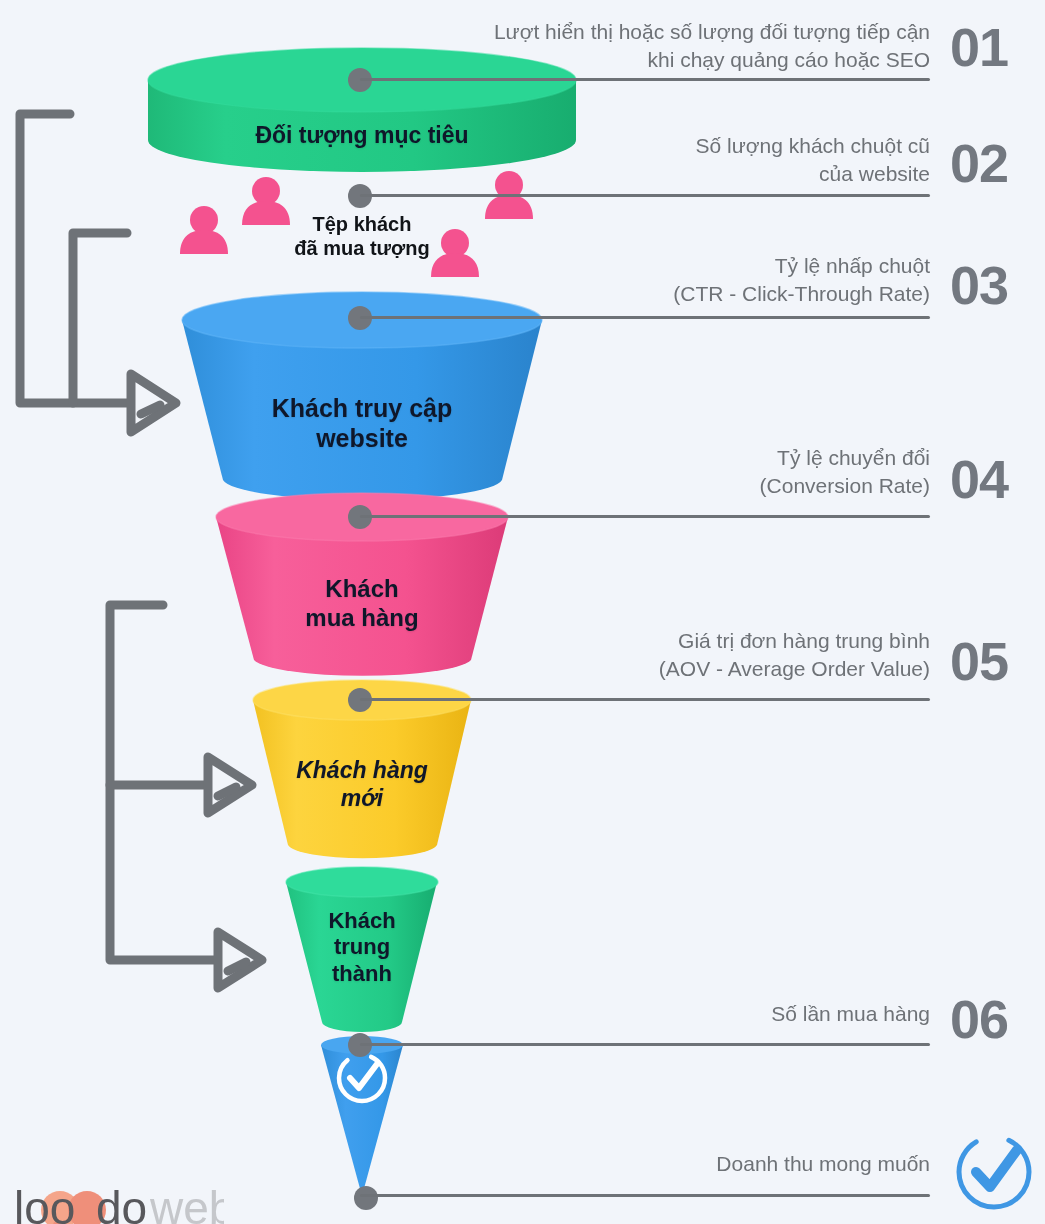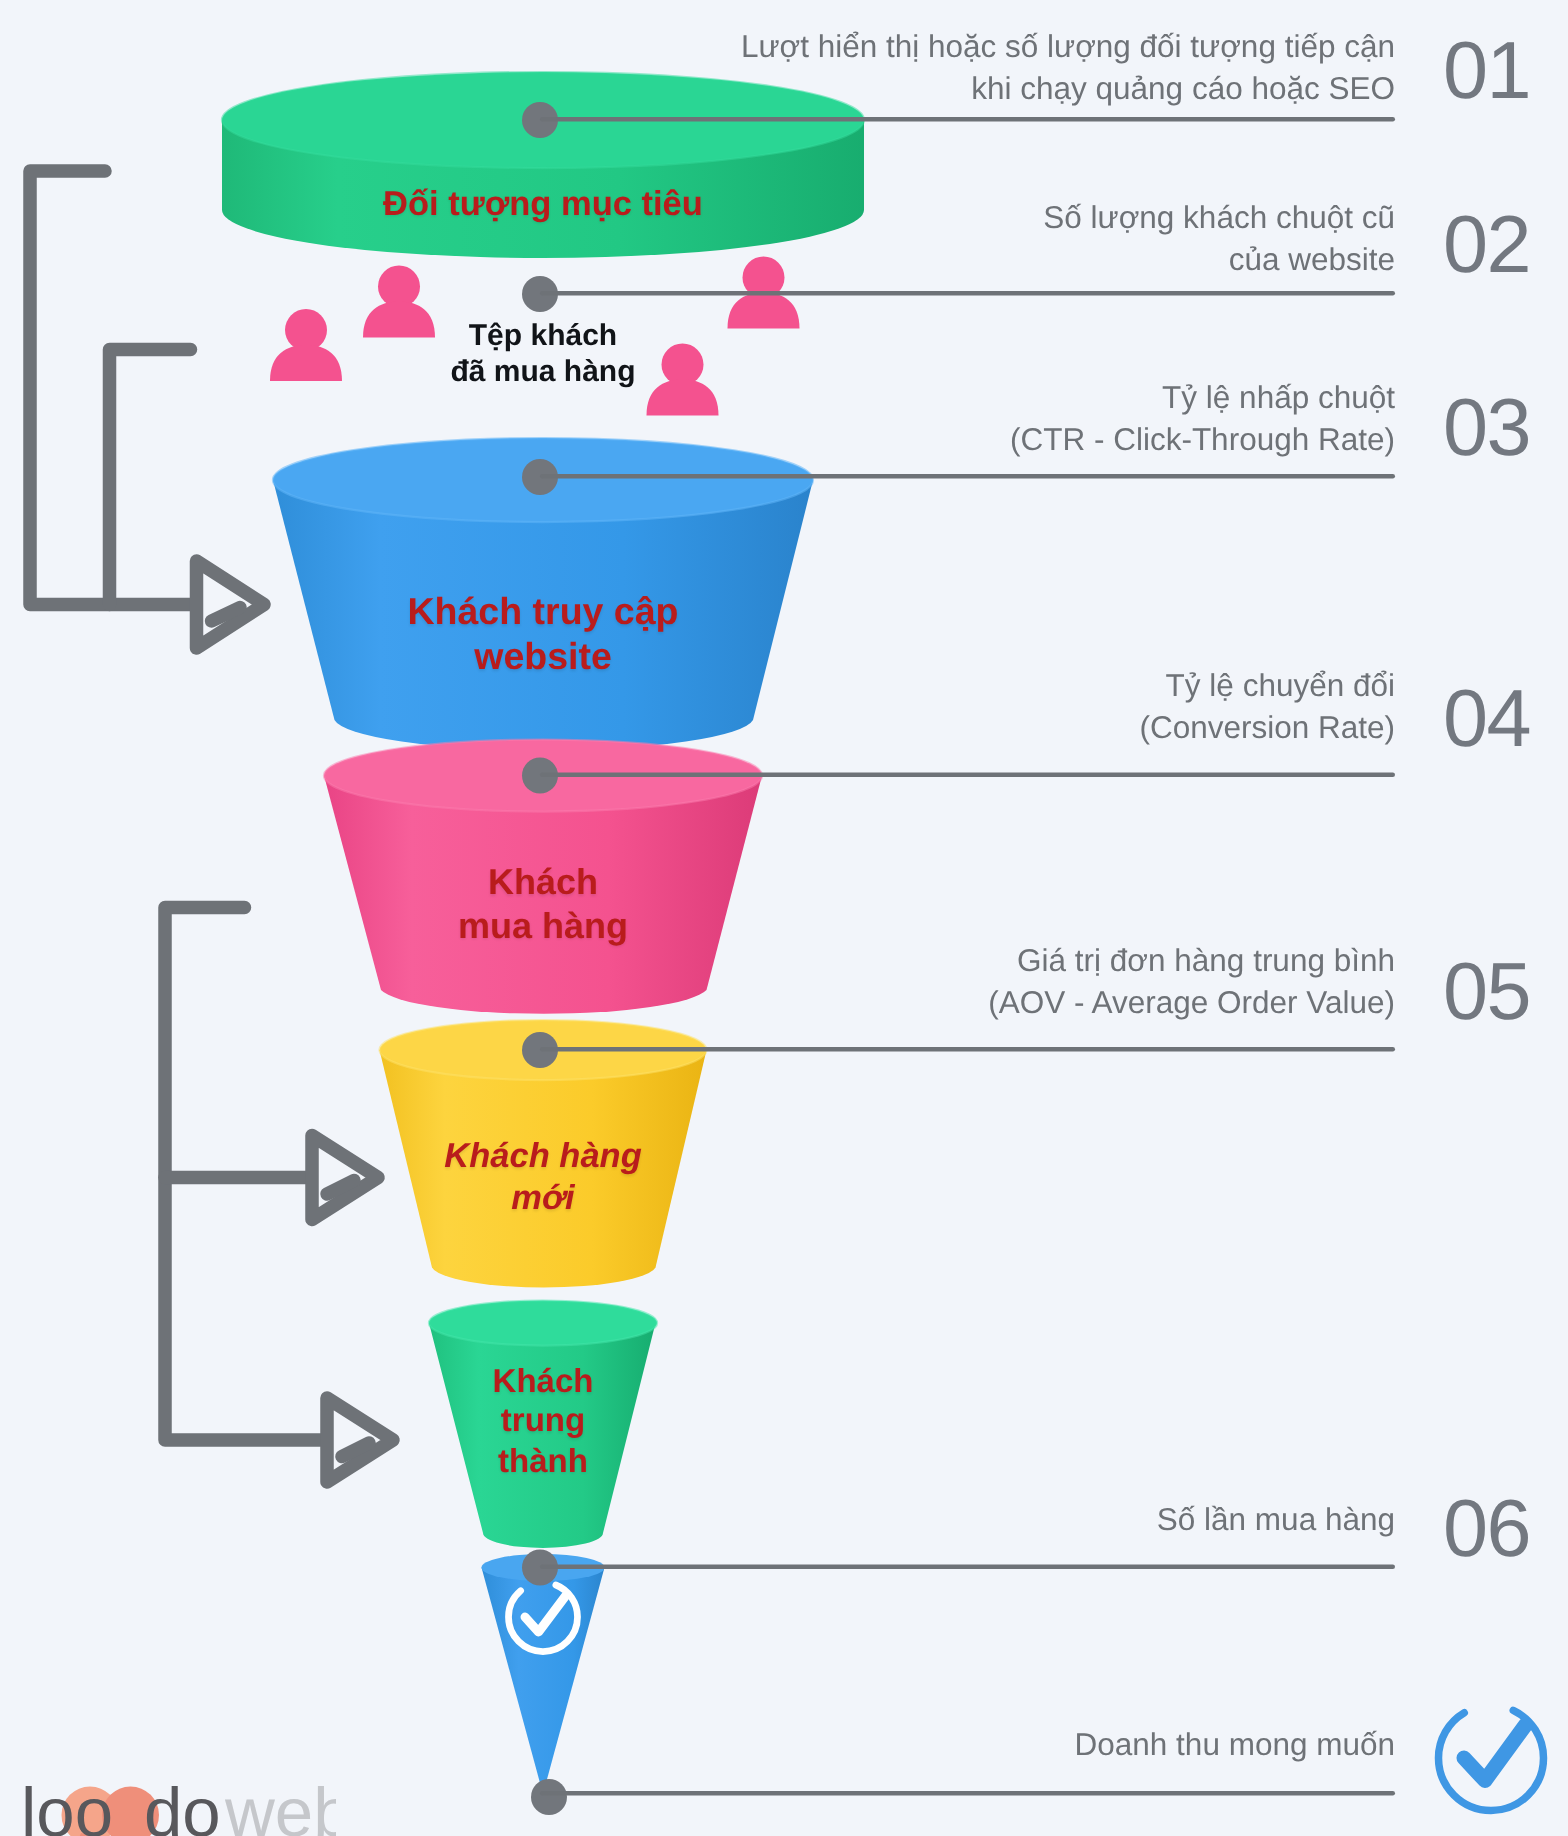--- a/index.html
+++ b/index.html
@@ -24,43 +24,42 @@
     color: #6e7277;
     font-size: 21px;
     line-height: 1.32;
     font-weight: 400;
     white-space: pre-line;
   }
   .row-num {
     position: absolute;
     color: #737880;
     font-size: 54px;
-    font-weight: 400;
+    font-weight: 700;
     letter-spacing: -1px;
     line-height: 1;
-    margin-left: 12px;
   }
   .hrule {
     position: absolute;
     height: 3px;
     background: #6e7277;
     border-radius: 2px;
   }
   .dot {
     position: absolute;
     width: 24px;
     height: 24px;
     border-radius: 50%;
     background: #72767c;
   }
 
   
   .funnel-label {
     position: absolute;
-    color: #b91c1c;
+    color: #0f172a;
     font-weight: 700;
     text-align: center;
     line-height: 1.2;
     white-space: pre-line;
     text-shadow: 0 1px 2px rgba(0,0,0,0.10);
   }
   .people-label {
     position: absolute;
     color: #111418;
     font-weight: 700;
@@ -260,21 +259,21 @@
   <div class="row-num" style="left:950px; top:634px;">05</div>
 
   <div class="row-label" style="left:380px; top:1000px; width:550px;">Số lần mua hàng</div>
   <div class="row-num" style="left:950px; top:992px;">06</div>
 
   <div class="row-label" style="left:380px; top:1150px; width:550px;">Doanh thu mong muốn</div>
 
   <div class="funnel-label" style="left:162px; top:122px; width:400px; font-size:23px;">Đối tượng mục tiêu</div>
 
   <div class="people-label" style="left:212px; top:212px; width:300px; font-size:20px;">Tệp khách
-đã mua hàng</div>
+đã mua tượng</div>
 
   <div class="funnel-label" style="left:192px; top:393px; width:340px; font-size:25px;">Khách truy cập
 website</div>
 
   <div class="funnel-label" style="left:222px; top:575px; width:280px; font-size:24px;">Khách
 mua hàng</div>
 
   <div class="funnel-label" style="left:242px; top:757px; width:240px; font-size:23px;font-style:italic;">Khách hàng
 mới</div>
 

